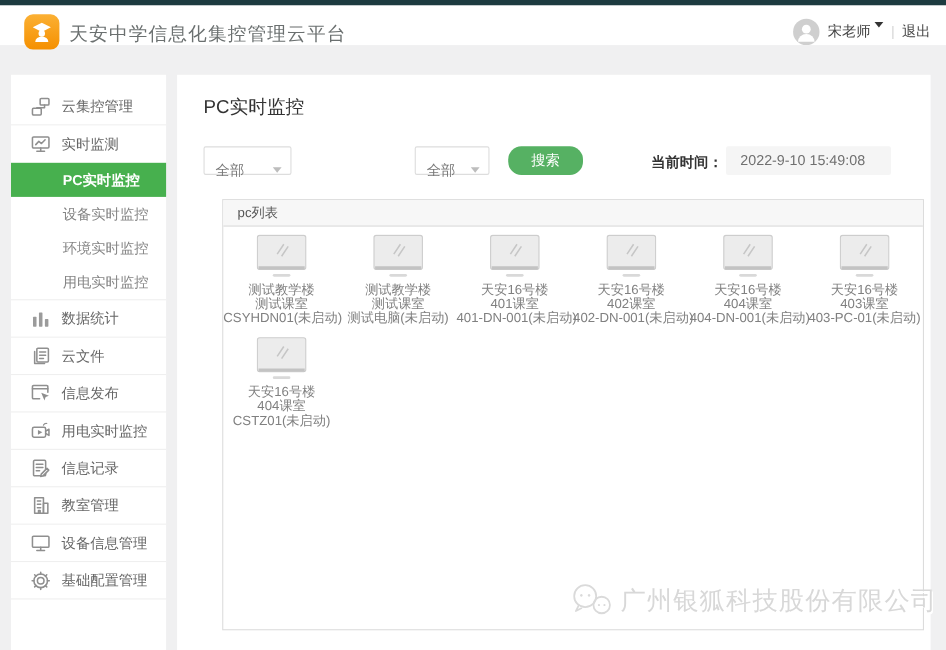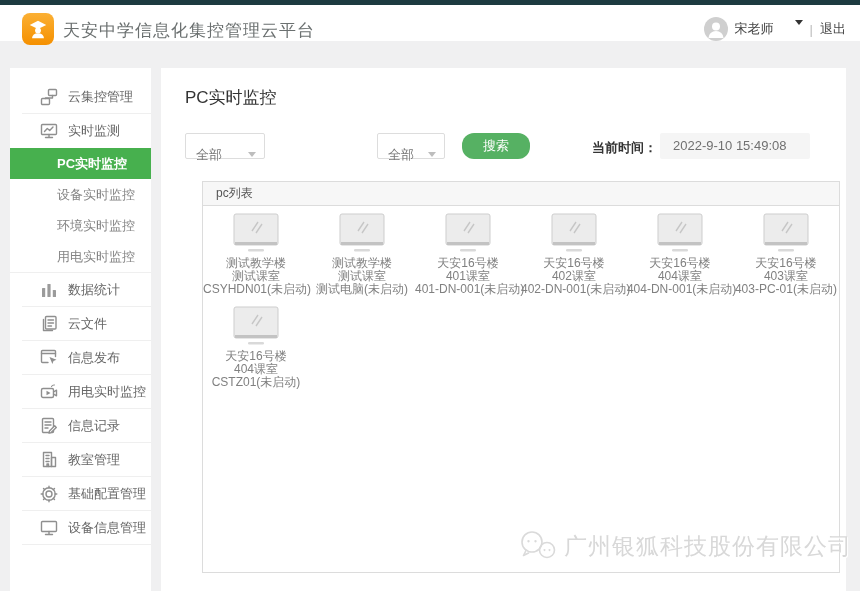--- a/index.html
+++ b/index.html
@@ -2,35 +2,35 @@
 <html><head>
 <meta charset="utf-8">
 <style>
   * { margin:0; padding:0; box-sizing:border-box; }
   html,body { background:#e9e9e9; }
   body { font-family:"Liberation Sans","DejaVu Sans",sans-serif; }
   .page { position:relative; width:860px; height:591px; background:#f0f0f1; overflow:hidden; margin:0 auto; }
 
   
   .topstrip { position:absolute; left:0; top:0; width:860px; height:5px; background:#1d3b40; }
-  .header { position:absolute; left:0; top:5px; width:860px; height:36px; background:#fff; }
+  .header { position:absolute; left:0; top:5px; width:860px; height:36px; background:#fff;font-family:Liberation Serif, serif; }
   .logo { position:absolute; left:22px; top:8px; width:32px; height:32px; border-radius:8px;
           background:linear-gradient(180deg,#fbb034,#f59000); display:flex; align-items:center; justify-content:center; }
   .app-title { position:absolute; left:63px; top:14px; font-size:17px; color:#6b7070; letter-spacing:1px; }
   .user-area { position:absolute; right:14px; top:0; height:48px; display:flex; align-items:center; gap:7px; }
   .avatar { width:24px; height:24px; border-radius:50%; background:#cfcfcf; overflow:hidden; flex:none; }
-  .user-name { font-size:13px; color:#444; cursor:pointer; display:flex; align-items:flex-start; gap:21px; }
+  .user-name { font-size:13px; color:#444; cursor:pointer; display:flex; align-items:flex-start; gap:4px; }
   .caret-down { width:0; height:0; border-left:4px solid transparent; border-right:4px solid transparent; border-top:5px solid #333; display:inline-block; }
   .user-sep { color:#bbb; font-size:13px; }
   .logout { font-size:13px; color:#444; cursor:pointer; }
 
   
   .sidebar { position:absolute; left:10px; top:68px; width:141px; height:523px; background:#fff; padding-top:12px; }
   .side-item { height:34px; display:flex; align-items:center; padding-left:18px; gap:10px; font-size:13px; color:#666;
-               border-bottom:1px solid #efefef; cursor:pointer;margin-left:12px; }
+               border-bottom:1px solid #efefef; cursor:pointer; }
   .side-item .ic { width:18px; height:18px; flex:none; display:flex; align-items:center; justify-content:center; }
   .side-item.no-divider { border-bottom:none; }
   .submenu { border-bottom:1px solid #efefef; }
   .sub-item { height:31px; line-height:31px; padding-left:47px; font-size:13px; color:#848484; cursor:pointer; }
   .sub-item.active { background:#47b04e; color:#fff; font-weight:bold; }
   svg.licon { stroke:#8f8f8f; fill:none; stroke-width:1.4; stroke-linecap:round; stroke-linejoin:round; }
 
   
   .main { position:absolute; left:161px; top:68px; width:685px; height:523px; background:#fff; }
   .page-title { position:absolute; left:24px; top:18px; font-size:17px; color:#333; }
@@ -182,36 +182,36 @@
           <path d="M6 4.5 h3 M6 7.5 h3 M6 10.5 h3"></path>
           <path d="M7 15.5 v-2.5 h1.5 v2.5"></path>
         </svg>
       </span>
       <span>教室管理</span>
     </div>
 
     <div class="side-item">
       <span class="ic">
         <svg class="licon" width="18" height="18" viewBox="0 0 18 18">
+          <rect x="1.5" y="2.5" width="15" height="10" rx="1"></rect>
+          <path d="M9 12.5 v2.5 M5.5 15.5 h7"></path>
+        </svg>
+      </span>
+      <span>设备信息管理</span>
+    </div>
+
+    <div class="side-item">
+      <span class="ic">
+        <svg class="licon" width="18" height="18" viewBox="0 0 18 18">
           <circle cx="9" cy="9" r="3"></circle>
           <circle cx="9" cy="9" r="6.2"></circle>
           <path d="M9 1.2 v1.8 M9 15 v1.8 M16.8 9 h-1.8 M3 9 H1.2 M14.5 3.5 l-1.3 1.3 M4.8 13.2 l-1.3 1.3 M14.5 14.5 l-1.3-1.3 M4.8 4.8 L3.5 3.5"></path>
         </svg>
       </span>
       <span>基础配置管理</span>
-    </div>
-
-    <div class="side-item">
-      <span class="ic">
-        <svg class="licon" width="18" height="18" viewBox="0 0 18 18">
-          <rect x="1.5" y="2.5" width="15" height="10" rx="1"></rect>
-          <path d="M9 12.5 v2.5 M5.5 15.5 h7"></path>
-        </svg>
-      </span>
-      <span>设备信息管理</span>
     </div>
 
   </div>
 
   <div class="main">
     <div class="page-title">PC实时监控</div>
 
     <div class="dd" style="left:24px; width:80px;">
       <span>全部</span>
       <span class="dd-caret"></span>

